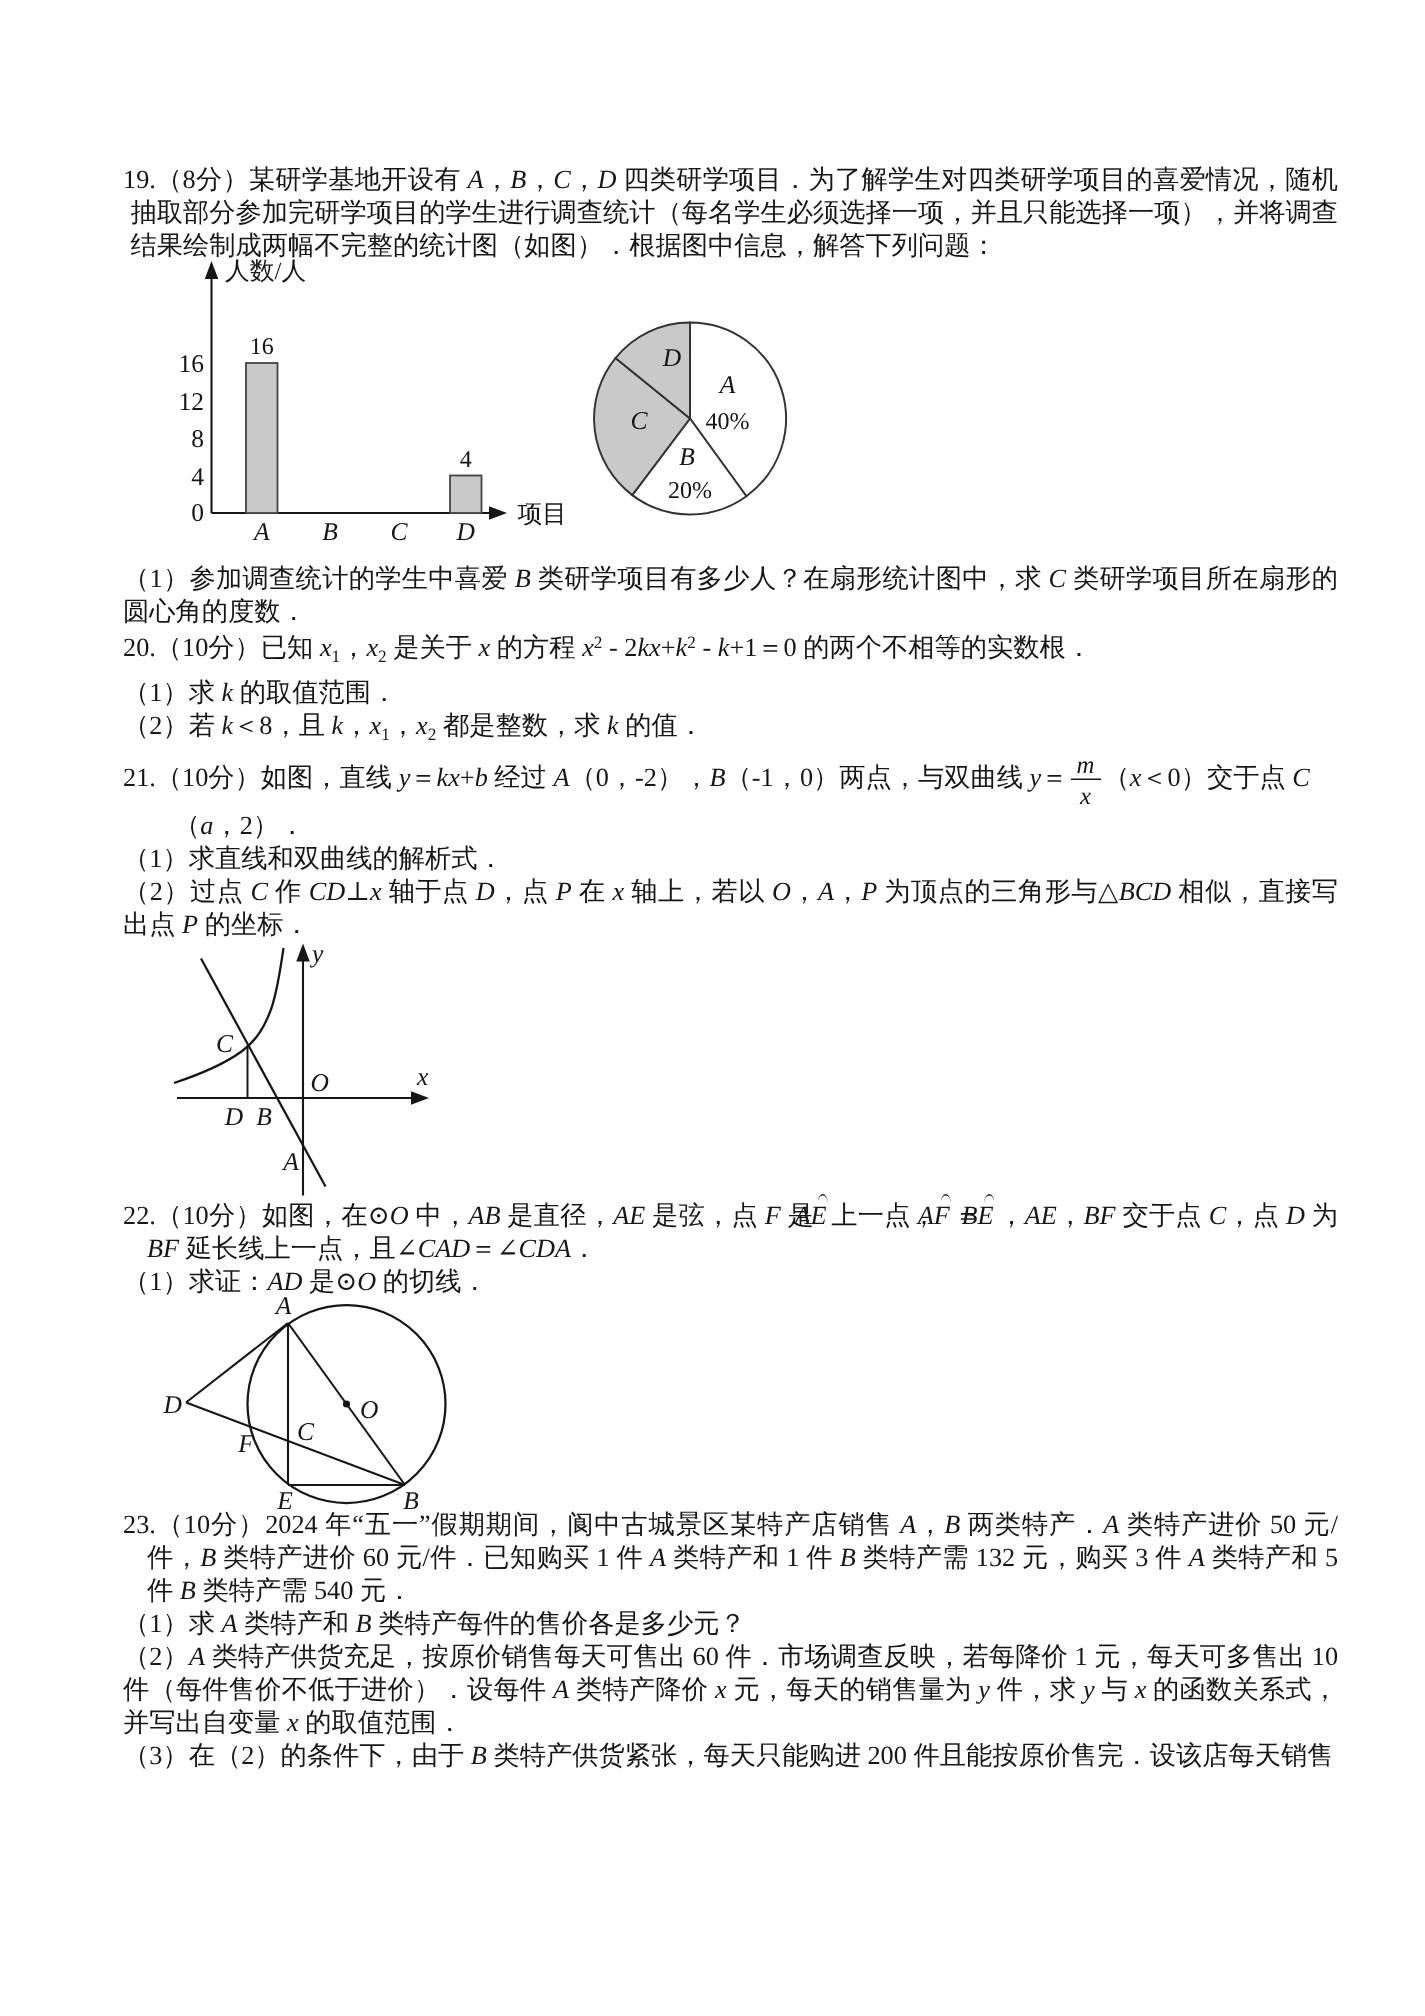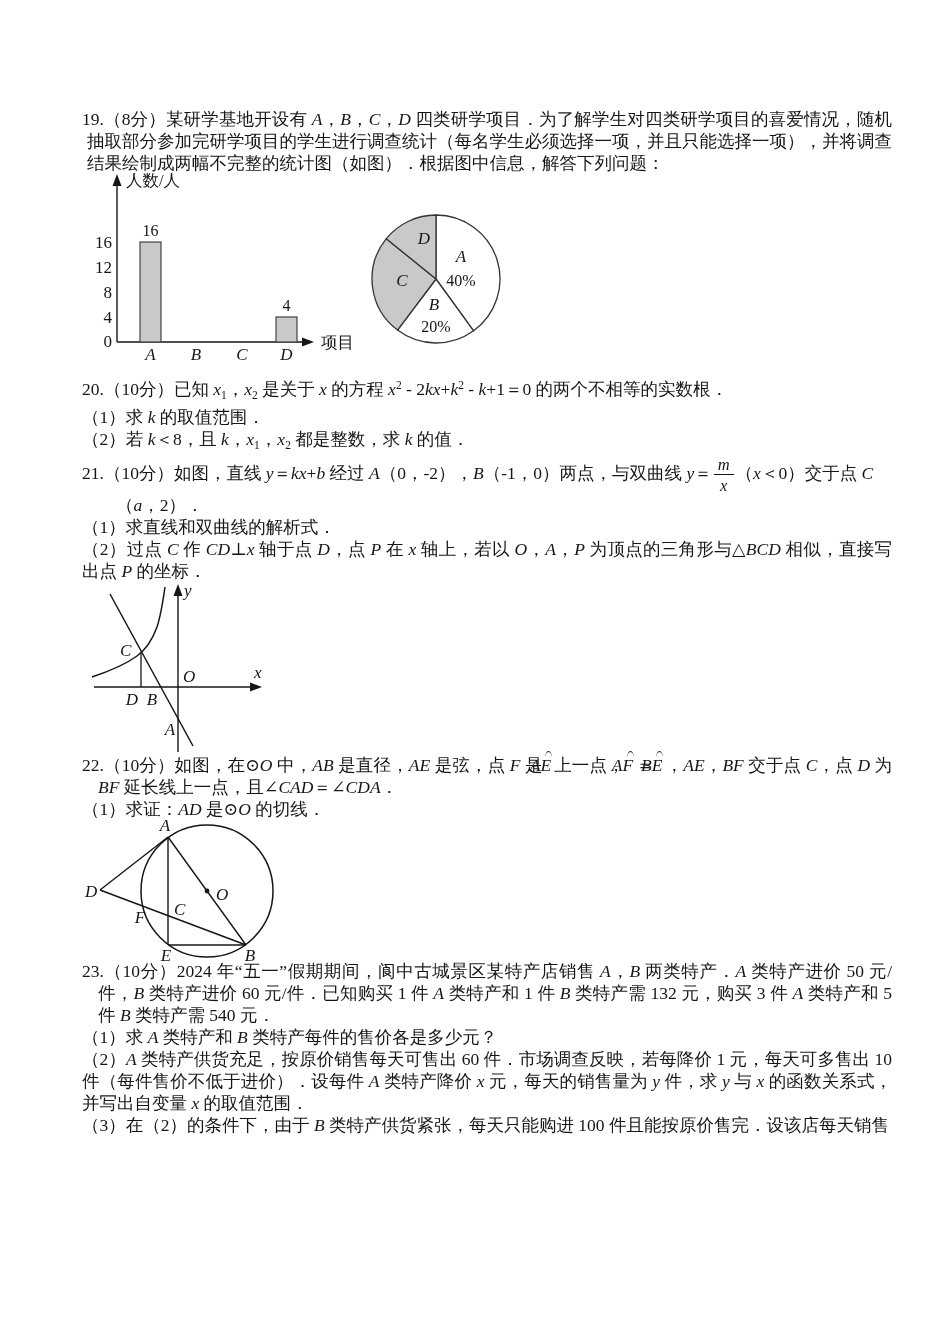--- a/index.html
+++ b/index.html
@@ -18,21 +18,21 @@
   .arc{font-style:italic;position:relative;display:inline-block;padding:0 1px;margin:0 2px;}
   .arc::before{content:"";position:absolute;left:0;right:0;top:-3.5px;height:6px;
     border-top:1.5px solid #161616;border-radius:50% 50% 0 0 / 100% 100% 0 0;}
   .frac{display:inline-block;vertical-align:-12px;text-align:center;font-style:italic;
         line-height:1.05;margin:0 2px;font-size:16.5px;}
   .frac .num{display:block;border-bottom:1.4px solid #161616;padding:0 4px 1.5px;}
   .frac .den{display:block;padding-top:1.5px;}
   .sqrt{white-space:nowrap;}
   .sqrt .rsign{font-size:20px;}
   .sqrt .rad{border-top:1.5px solid #161616;padding:0 2px;margin-left:-1px;}
-  .fig{position:relative;}
+  .fig{position:relative;margin-left:24px;}
   .fig1{height:200px;}
   .fig2{height:172px;}
   .fig3{height:140px;}
   svg{overflow:visible;}
   svg text{font-family:"Liberation Serif","DejaVu Serif",serif;fill:#161616;}
   .lbl{font-size:17px;font-style:italic;}
   .up{font-size:16px;font-style:normal;}
   .cjk{font-size:16.5px;font-style:normal;}
   .footer{position:absolute;left:0;width:950px;top:1243px;text-align:center;
           font-size:15.5px;letter-spacing:1px;}
@@ -84,20 +84,21 @@
         </g>
         <text class="lbl" x="91" y="56" text-anchor="middle">A</text>
         <text class="up" x="91" y="80" text-anchor="middle" font-size="17">40%</text>
         <text class="lbl" x="64" y="104" text-anchor="middle">B</text>
         <text class="up" x="66" y="126" text-anchor="middle" font-size="17">20%</text>
         <text class="lbl" x="32" y="80" text-anchor="middle">C</text>
         <text class="lbl" x="54" y="38" text-anchor="middle">D</text>
       </svg>
     </div>
 
+    <p class="q"><span>（1）参加调查统计的学生中喜爱 </span><span class="i">B</span><span> 类研学项目有多少人？在扇形统计图中，求 </span><span class="i">C</span><span> 类研学项目所在扇形的圆心角的度数．</span></p>
 
     <p class="q"><span>20.（10分）已知 </span><span class="i">x</span><span class="sub">1</span><span>，</span><span class="i">x</span><span class="sub">2</span><span> 是关于 </span><span class="i">x</span><span> 的方程 </span><span class="i">x</span><span class="sup">2</span><span> - 2</span><span class="i">kx</span><span>+</span><span class="i">k</span><span class="sup">2</span><span> - </span><span class="i">k</span><span>+1＝0 的两个不相等的实数根．</span></p>
     <p class="q"><span>（1）求 </span><span class="i">k</span><span> 的取值范围．</span></p>
     <p class="q"><span>（2）若 </span><span class="i">k</span><span>＜8，且 </span><span class="i">k</span><span>，</span><span class="i">x</span><span class="sub">1</span><span>，</span><span class="i">x</span><span class="sub">2</span><span> 都是整数，求 </span><span class="i">k</span><span> 的值．</span></p>
 
     <p class="q"><span>21.（10分）如图，直线 </span><span class="i">y</span><span>＝</span><span class="i">kx</span><span>+</span><span class="i">b</span><span> 经过 </span><span class="i">A</span><span>（0，-2），</span><span class="i">B</span><span>（-1，0）两点，与双曲线 </span><span class="i">y</span><span>＝</span><span class="frac"><span class="num">m</span><span class="den">x</span></span><span>（</span><span class="i">x</span><span>＜0）交于点 </span><span class="i">C</span></p>
     <p class="q indent30"><span>（</span><span class="i">a</span><span>，2）．</span></p>
     <p class="q"><span>（1）求直线和双曲线的解析式．</span></p>
     <p class="q"><span>（2）过点 </span><span class="i">C</span><span> 作 </span><span class="i">CD</span><span>⊥</span><span class="i">x</span><span> 轴于点 </span><span class="i">D</span><span>，点 </span><span class="i">P</span><span> 在 </span><span class="i">x</span><span> 轴上，若以 </span><span class="i">O</span><span>，</span><span class="i">A</span><span>，</span><span class="i">P</span><span> 为顶点的三角形与△</span><span class="i">BCD</span><span> 相似，直接写出点 </span><span class="i">P</span><span> 的坐标．</span></p>
 
@@ -142,17 +143,17 @@
         <text class="lbl" x="90" y="95">C</text>
         <text class="lbl" x="132" y="80">O</text>
         <text class="lbl" x="82" y="141" text-anchor="middle">E</text>
         <text class="lbl" x="166" y="141" text-anchor="middle">B</text>
       </svg>
     </div>
 
     <p class="q hang16"><span>23.（10分）2024 年“五一”假期期间，阆中古城景区某特产店销售 </span><span class="i">A</span><span>，</span><span class="i">B</span><span> 两类特产．</span><span class="i">A</span><span> 类特产进价 50 元/件，</span><span class="i">B</span><span> 类特产进价 60 元/件．已知购买 1 件 </span><span class="i">A</span><span> 类特产和 1 件 </span><span class="i">B</span><span> 类特产需 132 元，购买 3 件 </span><span class="i">A</span><span> 类特产和 5 件 </span><span class="i">B</span><span> 类特产需 540 元．</span></p>
     <p class="q"><span>（1）求 </span><span class="i">A</span><span> 类特产和 </span><span class="i">B</span><span> 类特产每件的售价各是多少元？</span></p>
     <p class="q"><span>（2）</span><span class="i">A</span><span> 类特产供货充足，按原价销售每天可售出 60 件．市场调查反映，若每降价 1 元，每天可多售出 10 件（每件售价不低于进价）．设每件 </span><span class="i">A</span><span> 类特产降价 </span><span class="i">x</span><span> 元，每天的销售量为 </span><span class="i">y</span><span> 件，求 </span><span class="i">y</span><span> 与 </span><span class="i">x</span><span> 的函数关系式，并写出自变量 </span><span class="i">x</span><span> 的取值范围．</span></p>
-    <p class="q"><span>（3）在（2）的条件下，由于 </span><span class="i">B</span><span> 类特产供货紧张，每天只能购进 100 件且能按原价售完．设该店每天销售</span></p>
+    <p class="q"><span>（3）在（2）的条件下，由于 </span><span class="i">B</span><span> 类特产供货紧张，每天只能购进 200 件且能按原价售完．设该店每天销售</span></p>
 
   </div>
 
 </div>
 
 </body></html>

